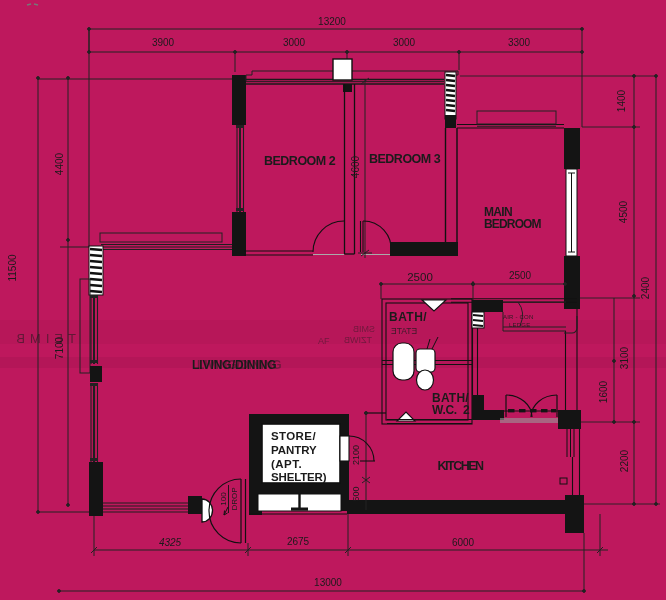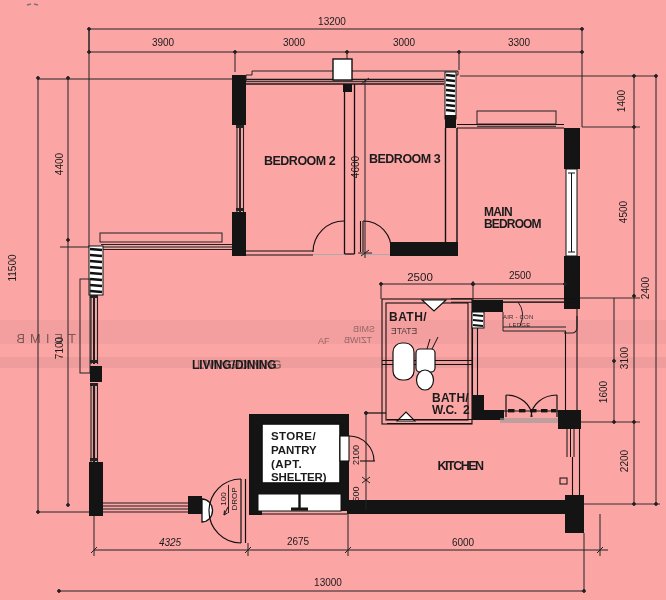--- a/index.html
+++ b/index.html
@@ -1,16 +1,16 @@
 <!DOCTYPE html>
 <html><head>
 <meta charset="utf-8">
 <style>
   html,body{margin:0;padding:0;background:#ffffff;}
-  #plan{position:relative;width:666px;height:600px;background:#fca5a5;overflow:hidden;
+  #plan{position:relative;width:666px;height:600px;background:#be185d;overflow:hidden;
         font-family:"Liberation Sans", sans-serif;}
   svg text{font-family:"Liberation Sans", sans-serif;fill:#1b1b1b;}
   .dim{font-size:10px;}
   .room{font-size:12px;font-weight:bold;letter-spacing:0.4px;}
 </style>
 </head>
 <body>
 <div id="plan">
 <svg width="666" height="600" viewBox="0 0 666 600" xmlns="http://www.w3.org/2000/svg">
 <defs>

